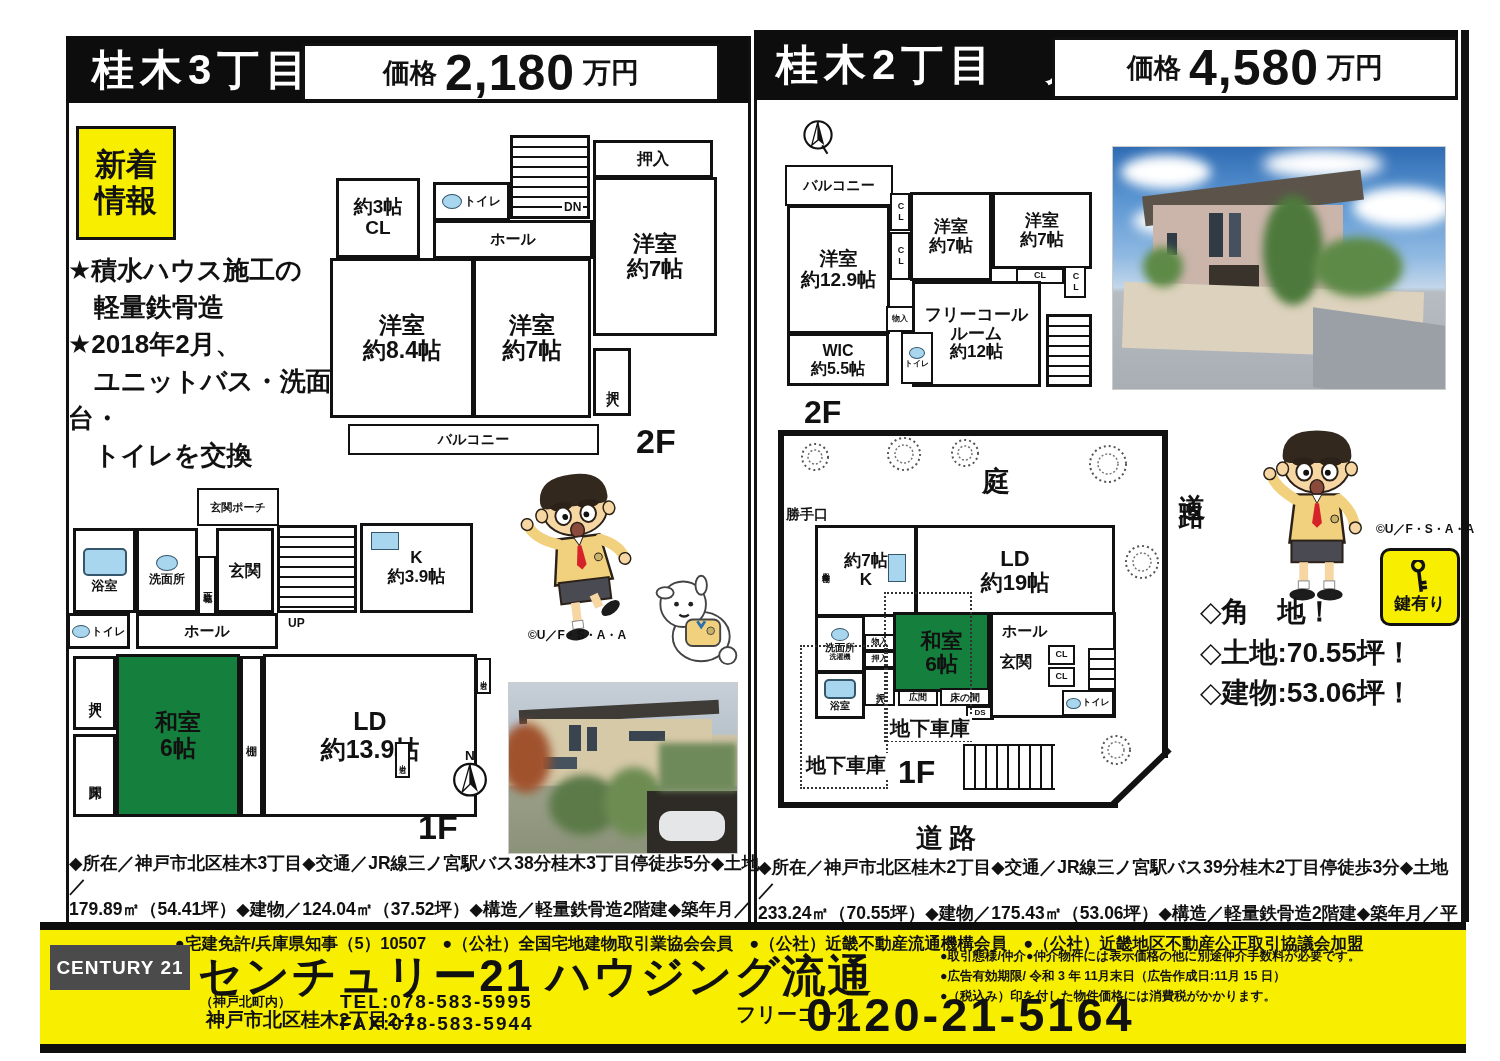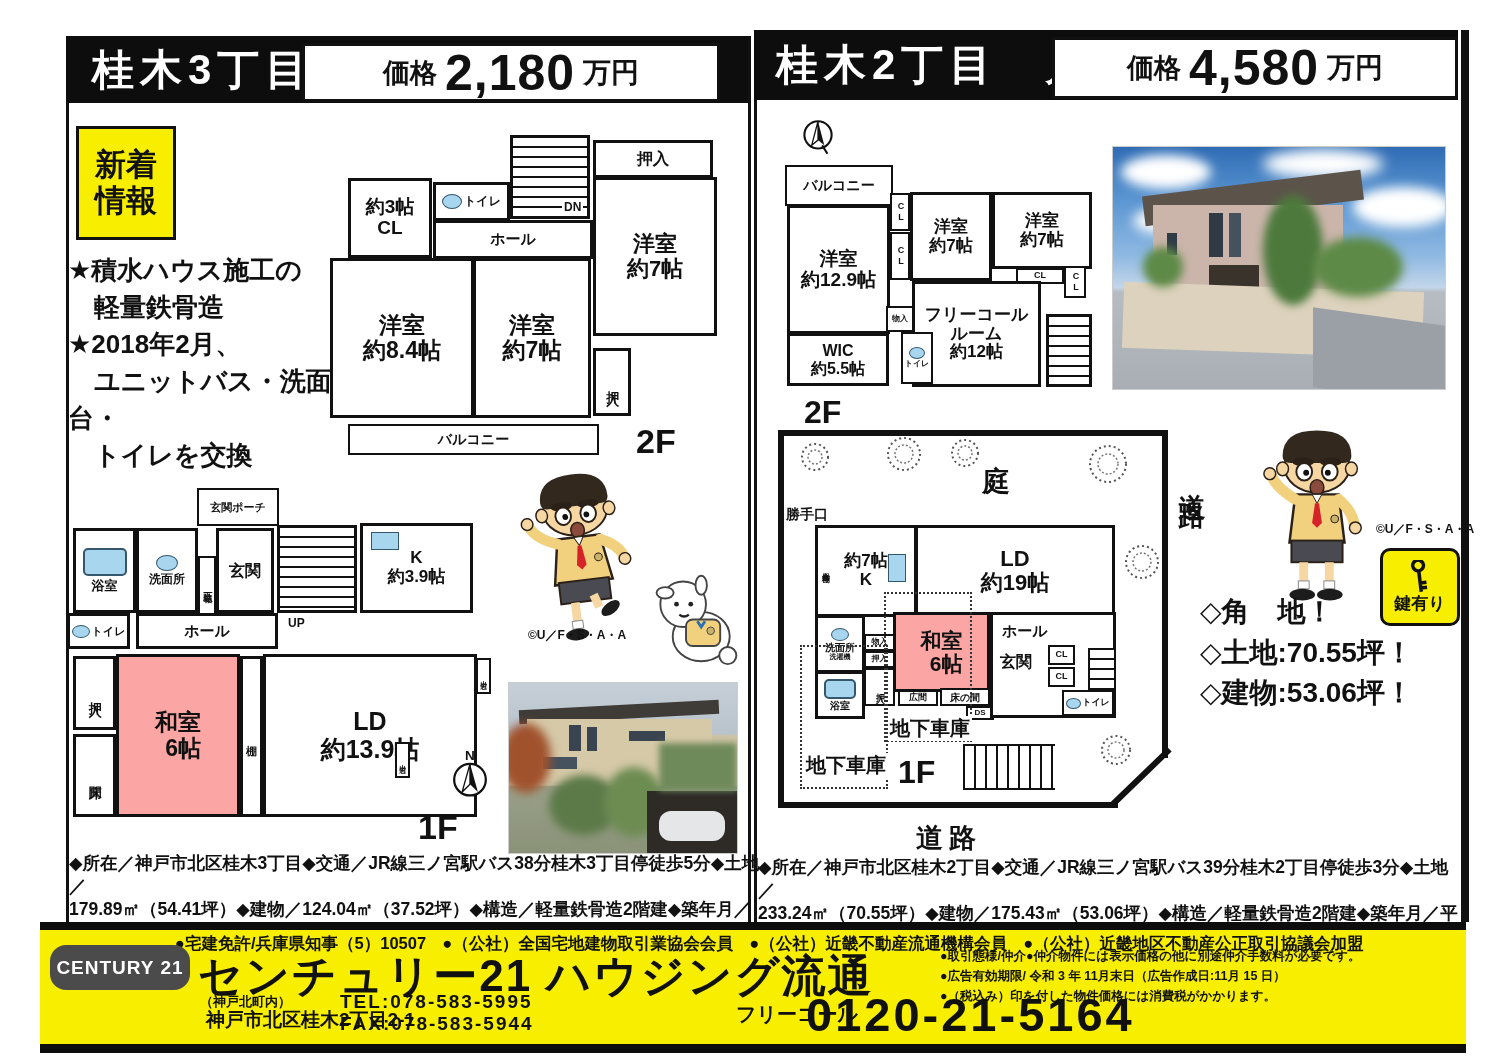--- a/index.html
+++ b/index.html
@@ -11,21 +11,21 @@
   .hdr .title{font-weight:900;letter-spacing:6px;white-space:nowrap;}
   .pricebox{position:absolute;background:#fff;color:#111;border:3px solid #111;display:flex;align-items:center;justify-content:center;gap:8px;}
   .pricebox .plabel{font-weight:900;}
   .pricebox .pvalue{font-weight:900;letter-spacing:1px;}
   .pricebox .punit{font-weight:900;}
   .badge{position:absolute;background:#f7ee00;border:3px solid #111;font-weight:900;
          display:flex;align-items:center;justify-content:center;text-align:left;white-space:pre-line;line-height:1.15;}
   .room{position:absolute;border:3px solid #111;background:#fff;display:flex;align-items:center;justify-content:center;
         text-align:center;font-weight:800;white-space:pre-line;line-height:1.1;box-sizing:border-box;}
   .room.thin{border-width:2px;}
-  .tatami{background:#fca5a5;text-align:right;}
+  .tatami{background:#15803d;}
   .vtext{writing-mode:vertical-rl;text-orientation:upright;letter-spacing:1px;}
   .stairsV{background:repeating-linear-gradient(to bottom,#fff 0 8px,#111 8px 10px);}
   .hatchV{background:repeating-linear-gradient(to right,#111 0 2px,transparent 2px 11px);}
   .lbl{position:absolute;font-weight:900;white-space:pre-line;line-height:1.25;}
   .dotted{position:absolute;border:2px dotted #333;}
   .oval{display:inline-block;background:#a9d6ef;border:1px solid #34576d;border-radius:50%;}
   .tub{position:absolute;background:#a9d6ef;border:2px solid #34576d;border-radius:5px;}
   .sink{position:absolute;background:#a9d6ef;border:1px solid #34576d;}
   .details{position:absolute;font-weight:700;font-size:17.5px;line-height:1.32;white-space:pre-line;letter-spacing:0;}
   .sell{position:absolute;font-weight:900;white-space:pre-line;}
@@ -67,21 +67,21 @@
   </div>
 
   <div class="badge" style="left:76px;top:126px;width:94px;height:108px;font-size:31px;">新着
 情報</div>
   <div class="lbl" style="left:68px;top:252px;width:268px;font-size:26px;line-height:1.42;">★積水ハウス施工の
 　軽量鉄骨造
 ★2018年2月、
 　ユニットバス・洗面台・
 　トイレを交換</div>
 
-  <div class="room" style="left:348px;top:178px;width:84px;height:80px;font-size:19px;">約3帖
+  <div class="room" style="left:336px;top:178px;width:84px;height:80px;font-size:19px;">約3帖
 CL</div>
   <div class="room" style="left:433px;top:182px;width:77px;height:39px;font-size:12px;">
     <span class="oval" style="width:18px;height:13px;margin-right:2px;"></span>
     <span>トイレ</span>
   </div>
   <div class="room stairsV" style="left:510px;top:135px;width:80px;height:84px;"></div>
   <div class="lbl" style="left:562px;top:200px;font-size:12px;background:#fff;padding:0 2px;">DN</div>
   <div class="room" style="left:593px;top:140px;width:120px;height:38px;font-size:16px;">押入</div>
   <div class="room" style="left:593px;top:177px;width:124px;height:159px;font-size:22px;">洋室
 約7帖</div>
@@ -367,21 +367,21 @@
 
   <div class="details" style="left:758px;top:856px;width:702px;">◆所在／神戸市北区桂木2丁目◆交通／JR線三ノ宮駅バス39分桂木2丁目停徒歩3分◆土地／
 233.24㎡（70.55坪）◆建物／175.43㎡（53.06坪）◆構造／軽量鉄骨造2階建◆築年月／平成14年
 11月◆私道負担／無◆引渡し／相談◆取引態様／仲介</div>
 
   <div class="ftr-bar" style="left:40px;top:922px;width:1426px;height:8px;"></div>
   <div class="ftr-yellow" style="left:40px;top:930px;width:1426px;height:114px;"></div>
   <div class="ftr-bar" style="left:40px;top:1044px;width:1426px;height:9px;"></div>
 
   <div class="lbl" style="left:175px;top:933px;font-size:16.5px;font-weight:800;white-space:nowrap;">●宅建免許/兵庫県知事（5）10507　●（公社）全国宅地建物取引業協会会員　●（公社）近畿不動産流通機構会員　●（公社）近畿地区不動産公正取引協議会加盟</div>
-  <div class="brandbox" style="left:50px;top:945px;width:140px;height:45px;font-size:19px;border-radius:16px;">CENTURY 21</div>
+  <div class="brandbox" style="left:50px;top:945px;width:140px;height:45px;font-size:19px;">CENTURY 21</div>
   <div class="lbl" style="left:198px;top:948px;font-size:44px;letter-spacing:2px;white-space:nowrap;">センチュリー21 ハウジング流通</div>
   <div class="lbl" style="left:200px;top:994px;font-size:13px;">（神戸北町内）</div>
   <div class="lbl" style="left:206px;top:1008px;font-size:19px;">神戸市北区桂木2丁目2-1</div>
   <div class="lbl" style="left:340px;top:990px;font-size:19px;letter-spacing:2px;">TEL:078-583-5995</div>
   <div class="lbl" style="left:340px;top:1012px;font-size:19px;letter-spacing:2px;">FAX:078-583-5944</div>
   <div class="lbl" style="left:940px;top:946px;font-size:12.5px;line-height:1.6;font-weight:800;">●取引態様/仲介●仲介物件には表示価格の他に別途仲介手数料が必要です。
 ●広告有効期限/ 令和 3 年 11月末日（広告作成日:11月 15 日）
 ●（税込み）印を付した物件価格には消費税がかかります。</div>
   <div class="lbl" style="left:736px;top:1002px;font-size:20px;">フリーコール</div>
   <div class="lbl" style="left:806px;top:986px;font-size:47px;letter-spacing:3px;white-space:nowrap;">0120-21-5164</div>

